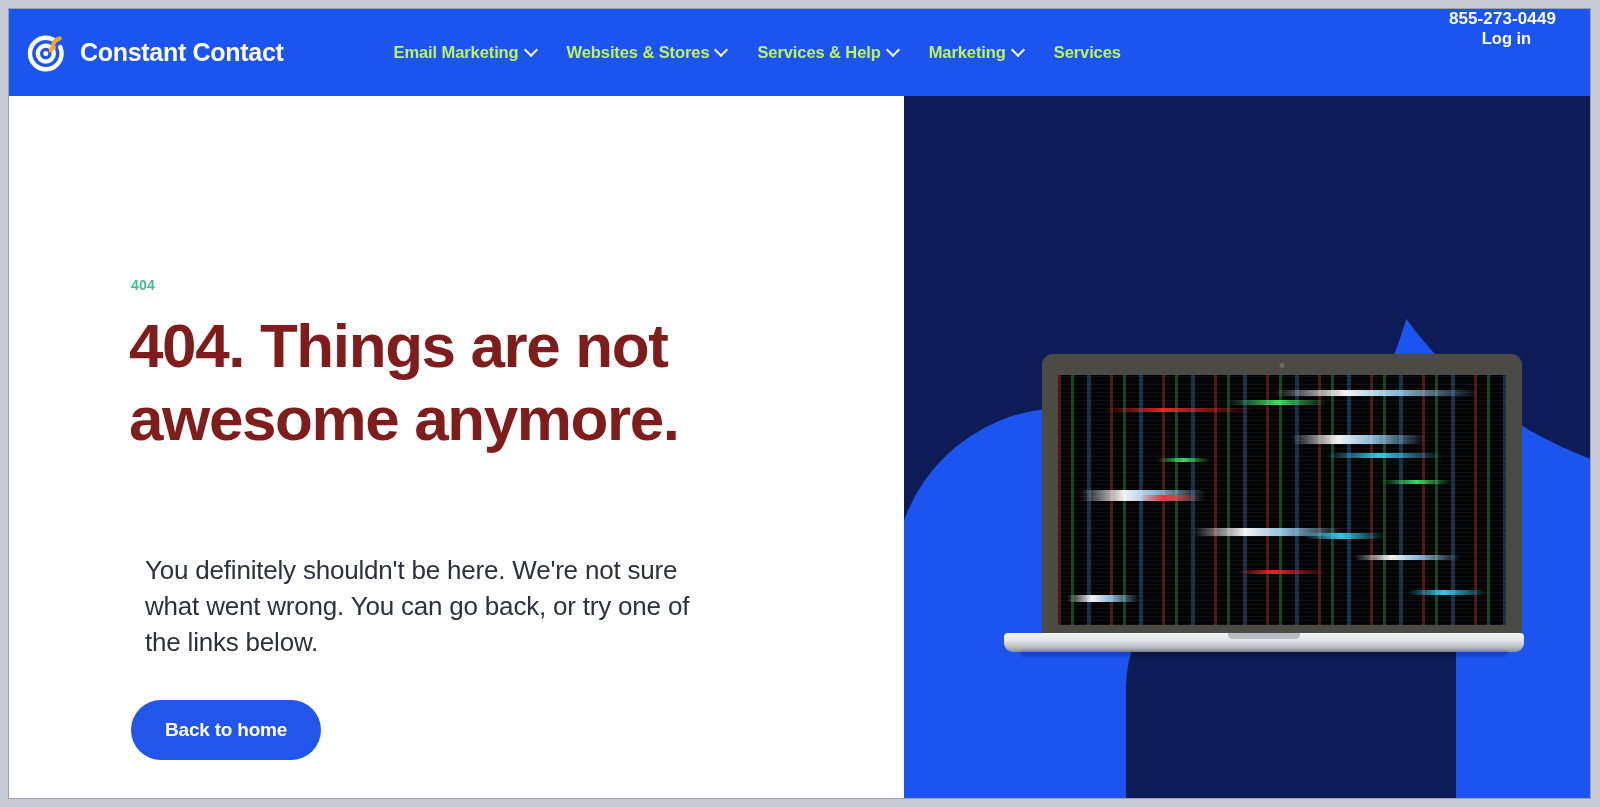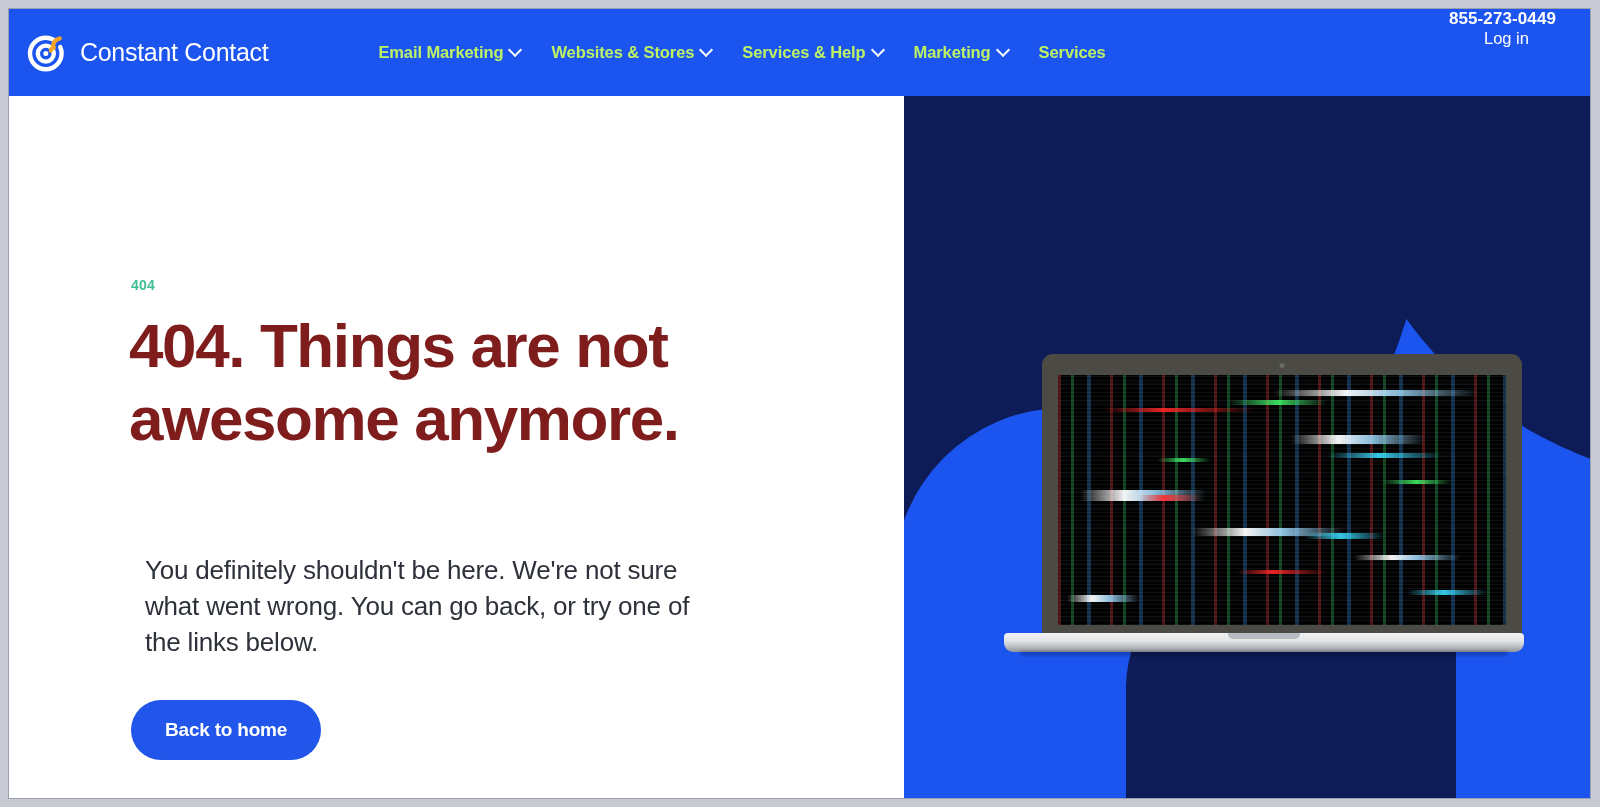--- a/index.html
+++ b/index.html
@@ -53,21 +53,21 @@
   .brand-mark {
     width: 46px;
     height: 46px;
     position: relative;
     flex: none;
   }
 
   .brand-name {
     color: #ffffff;
     font-size: 25px;
-    font-weight: normal;
+    font-weight: bold;
     letter-spacing: -0.3px;
     white-space: nowrap;
   }
 
   .nav {
     display: flex;
     align-items: center;
     gap: 30px;
     margin-left: 110px;
   }
@@ -118,21 +118,21 @@
     font-weight: bold;
     white-space: nowrap;
     letter-spacing: 0.1px;
     cursor: pointer;
     margin-right: 22px;
   }
 
   .login {
     color: #ffffff;
     font-size: 16.5px;
-    font-weight: normal;
+    font-weight: bold;
     white-space: nowrap;
     cursor: pointer;
     margin-right: 14px;
   }
 
   .signup {
     background: #f8a427;
     color: #14161c;
     border: none;
     border-radius: 26px;

